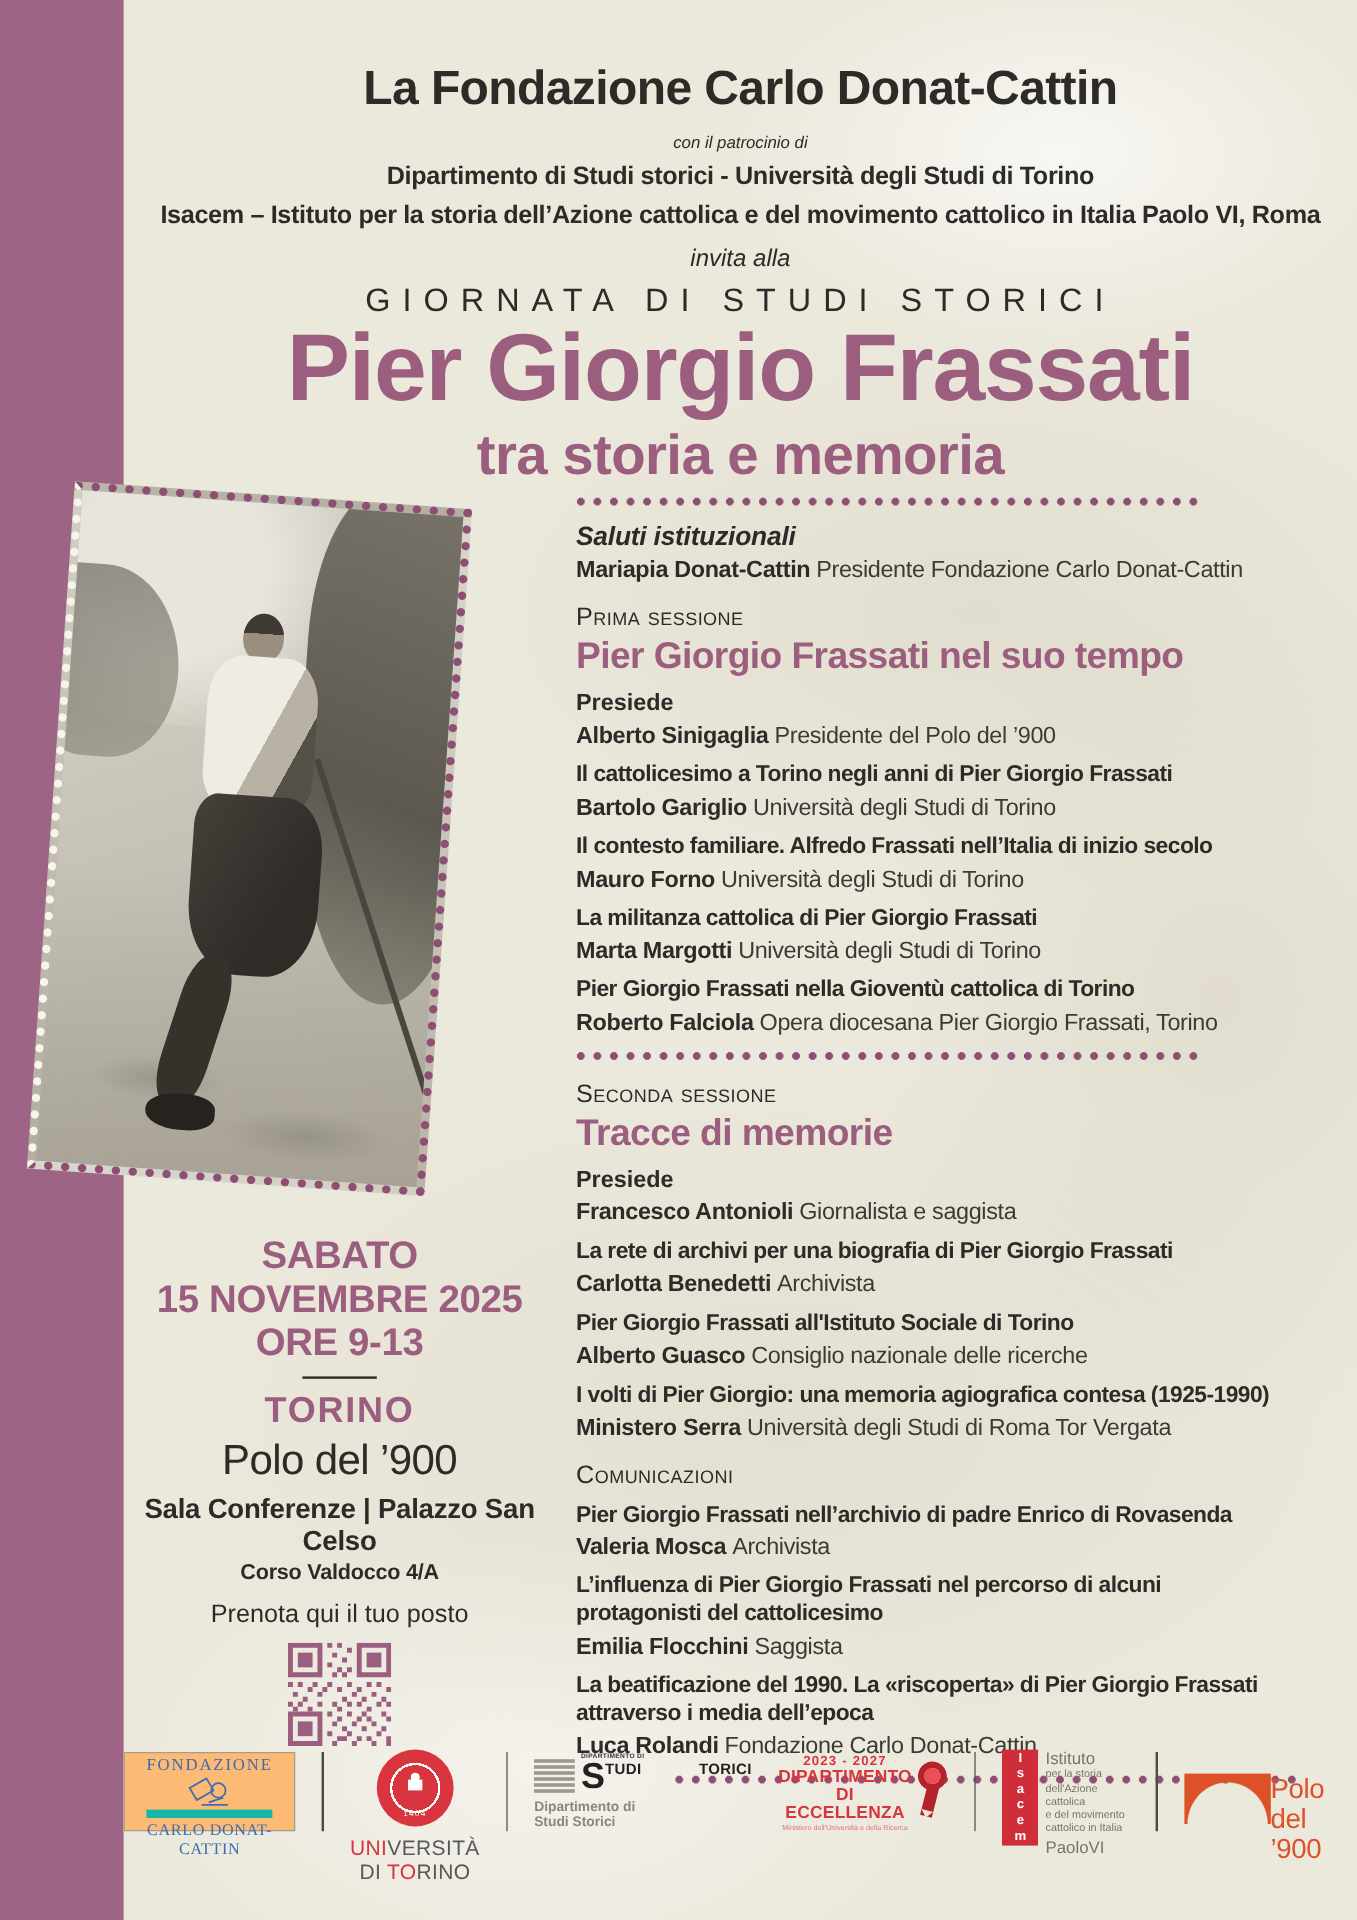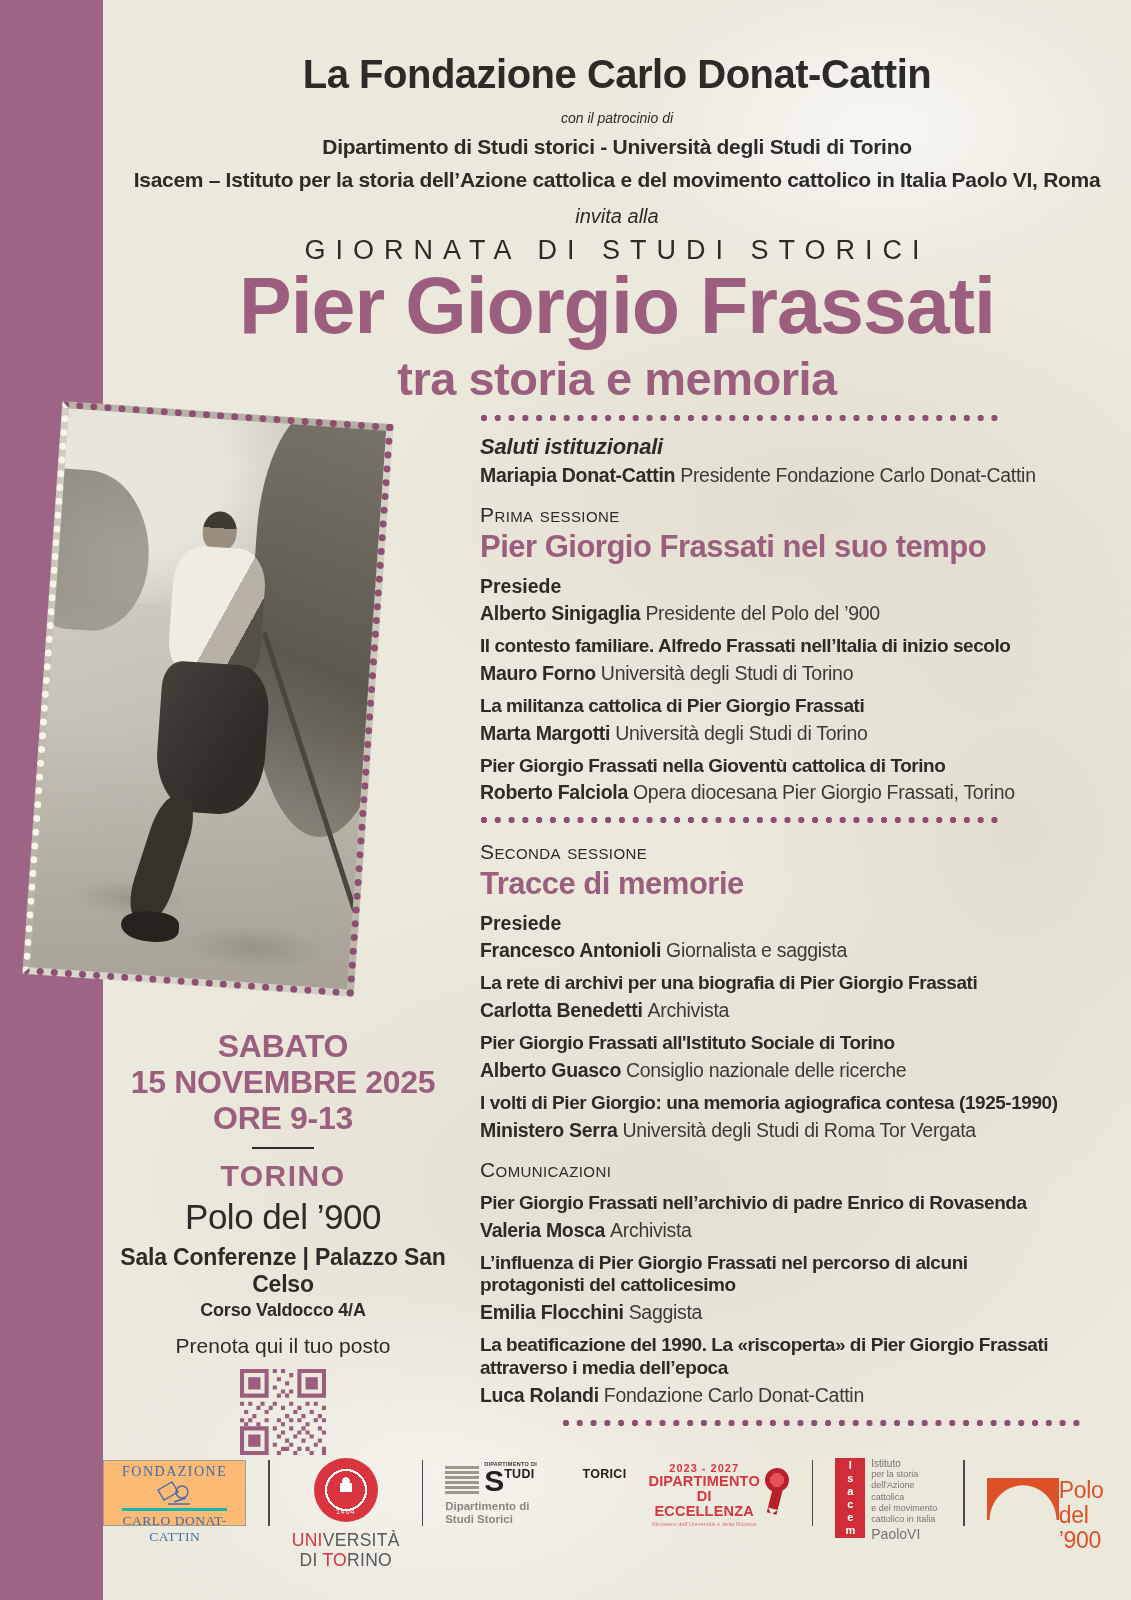--- a/index.html
+++ b/index.html
@@ -95,21 +95,21 @@
   .ev-detail2{font-weight:700;font-size:18px;margin-top:2px;letter-spacing:-.2px;}
   .ev-book{font-size:21px;margin-top:13px;}
   .qr{width:86px;height:86px;margin:11px auto 0;display:block;}
 
   
   .footer{position:absolute;left:103px;right:0;top:1452px;display:flex;justify-content:center;align-items:flex-start;gap:22px;}
   .fdiv{width:1.5px;height:66px;background:#4a4a46;margin-top:8px;}
   .logo-fond{width:152px;height:66px;background:#fdba74;border:1px solid #a19e8d;margin-top:8px;
     display:flex;flex-direction:column;align-items:center;justify-content:space-between;box-sizing:border-box;padding:3px 18px;}
   .fond-t{color:var(--blue);font-family:"Liberation Serif",serif;font-size:14px;letter-spacing:1.5px;}
-  .fond-b{color:var(--blue);font-family:"Liberation Serif",serif;font-size:13.5px;letter-spacing:.5px;border-top:3px solid #14b8a6;width:100%;text-align:center;padding-top:2px;}
+  .fond-b{color:var(--blue);font-family:"Liberation Serif",serif;font-size:13.5px;letter-spacing:.5px;border-top:7px solid #14b8a6;width:100%;text-align:center;padding-top:2px;}
   .fond-glyph{flex:1;display:flex;align-items:center;}
 
   .logo-unito{display:flex;flex-direction:column;align-items:center;margin-top:6px;}
   .unito-seal{width:64px;height:64px;border-radius:50%;position:relative;
     background:radial-gradient(circle at 50% 50%, var(--red) 0 19px, #fff 19px 21px, var(--red) 21px 100%);}
   .unito-seal::before{content:"";position:absolute;left:24px;top:16px;width:16px;height:20px;border-radius:50% 50% 40% 40%;
     background:radial-gradient(circle at 50% 35%, #fff 0 3.5px, transparent 4px),
                linear-gradient(#fff,#fff) 50% 78%/12px 9px no-repeat;}
   .unito-year{position:absolute;left:0;right:0;bottom:7px;text-align:center;color:#fff;font-size:7px;letter-spacing:1px;}
   .unito-text{margin-top:9px;font-size:17.5px;font-weight:400;color:#58595b;line-height:1.12;text-align:center;letter-spacing:.3px;}
@@ -134,21 +134,21 @@
   .ecc-ribbon{position:absolute;right:-2px;top:2px;width:30px;height:52px;}
   .ecc-rose{position:absolute;left:3px;top:4px;width:24px;height:24px;border-radius:50%;
     background:radial-gradient(circle at 50% 50%, #e8505a 0 7px, #b5222c 7px 100%);transform:rotate(12deg);}
   .ecc-tail{position:absolute;left:8px;top:22px;width:10px;height:28px;background:#b5222c;transform:rotate(14deg);}
   .ecc-tail:after{content:"";position:absolute;left:0;bottom:-1px;border-left:5px solid transparent;border-right:5px solid transparent;border-top:6px solid var(--cream);}
 
   .logo-isacem{display:flex;gap:6px;margin-top:6px;}
   .iso-block{width:30px;height:80px;background:#cf2e38;color:#fff;font-weight:700;font-size:11px;
     writing-mode:vertical-rl;text-orientation:upright;letter-spacing:1px;text-align:center;line-height:30px;}
   .iso-text{display:flex;flex-direction:column;color:#77746e;}
-  .iso-name{font-size:10px;line-height:1.1;}
+  .iso-name{font-size:14px;line-height:1.1;}
   .iso-s{font-size:9px;line-height:1.25;}
   .iso-paolo{font-size:14px;line-height:1.2;margin-top:1px;}
 
   .logo-polo{display:flex;gap:0;align-items:flex-start;margin-top:26px;}
   .polo-mark{width:78px;height:42px;
     background:radial-gradient(34px 36px at 50% 102%, rgba(0,0,0,0) 33px, var(--orange) 34px);}
   .polo-text{color:var(--orange);font-size:23px;line-height:1.08;letter-spacing:-.3px;}
 </style>
 </head>
 <body>
@@ -189,20 +189,26 @@
       <span class="pname">Mariapia Donat-Cattin</span><span class="prole">Presidente Fondazione Carlo Donat-Cattin</span>
     </div>
 
     <div class="kicker">Prima sessione</div>
     <div class="session-title">Pier Giorgio Frassati nel suo tempo</div>
     <div class="chair-label">Presiede</div>
     <div class="pline">
       <span class="pname">Alberto Sinigaglia</span><span class="prole">Presidente del Polo del ’900</span>
     </div>
 
+    <div class="talk">
+      <div class="talk-title">Il cattolicesimo a Torino negli anni di Pier Giorgio Frassati</div>
+      <div class="pline">
+        <span class="pname">Bartolo Gariglio</span><span class="prole">Università degli Studi di Torino</span>
+      </div>
+    </div>
     <div class="talk">
       <div class="talk-title">Il contesto familiare. Alfredo Frassati nell’Italia di inizio secolo</div>
       <div class="pline">
         <span class="pname">Mauro Forno</span><span class="prole">Università degli Studi di Torino</span>
       </div>
     </div>
     <div class="talk">
       <div class="talk-title">La militanza cattolica di Pier Giorgio Frassati</div>
       <div class="pline">
         <span class="pname">Marta Margotti</span><span class="prole">Università degli Studi di Torino</span>

